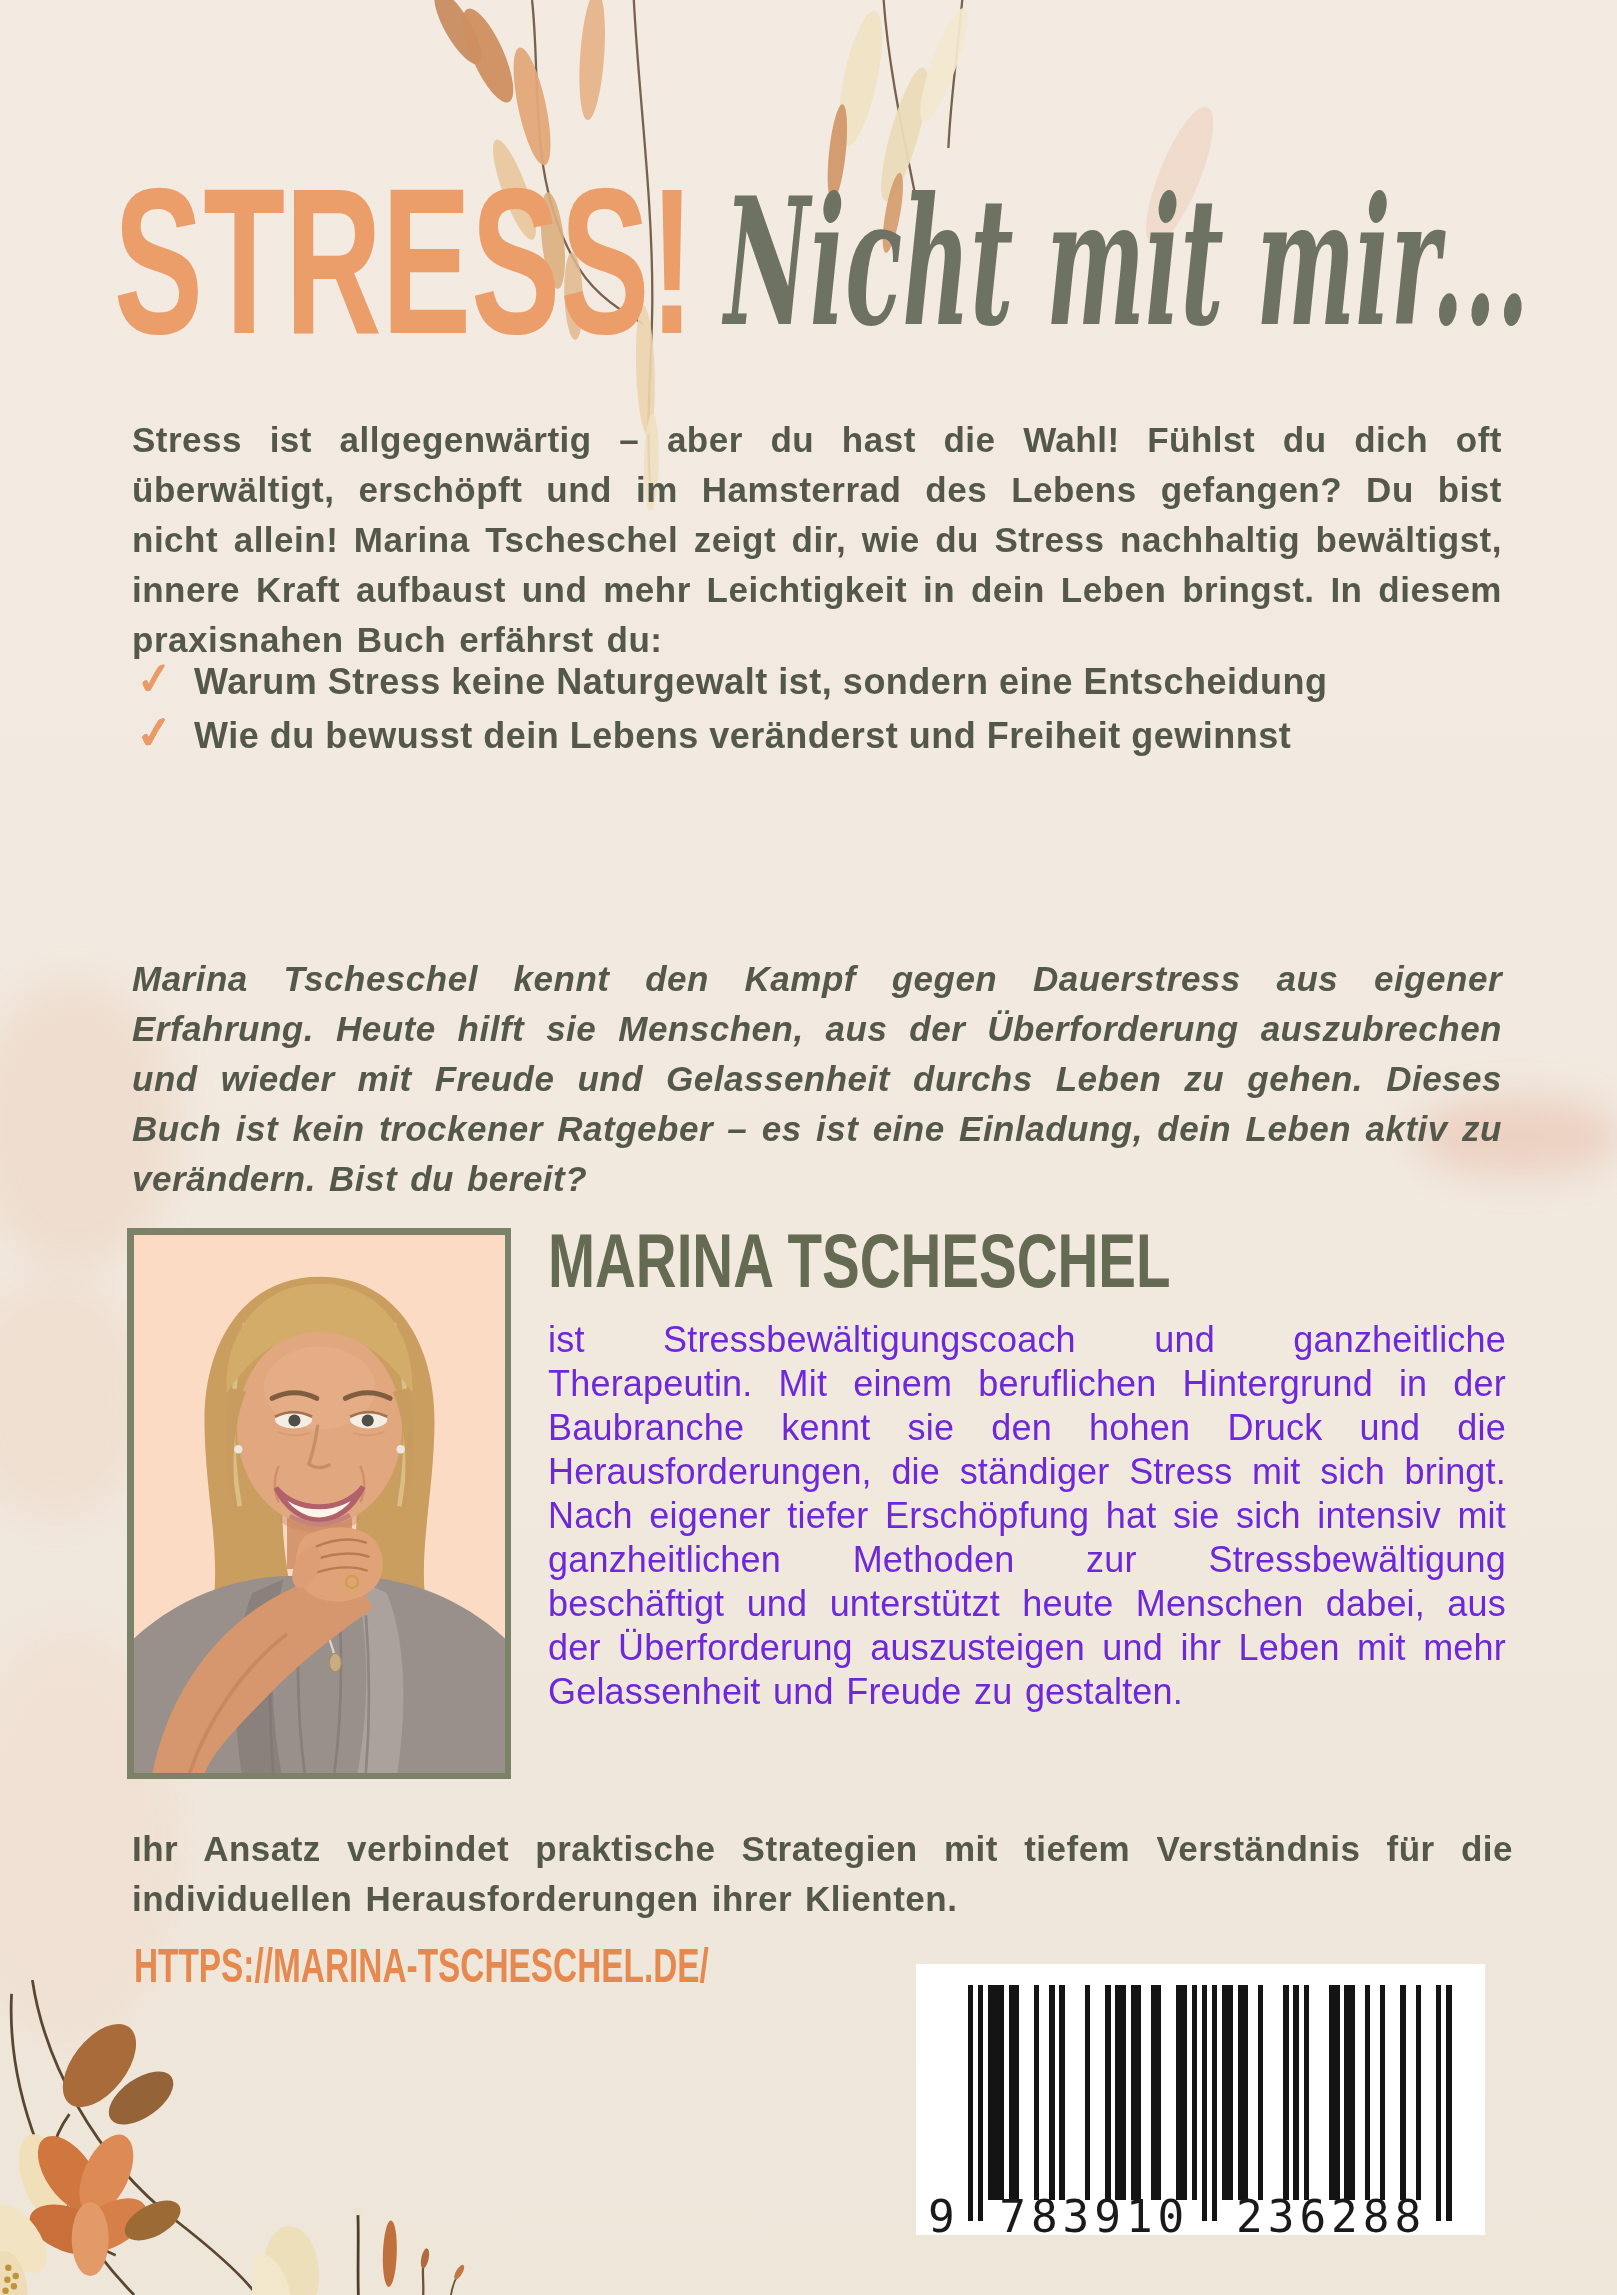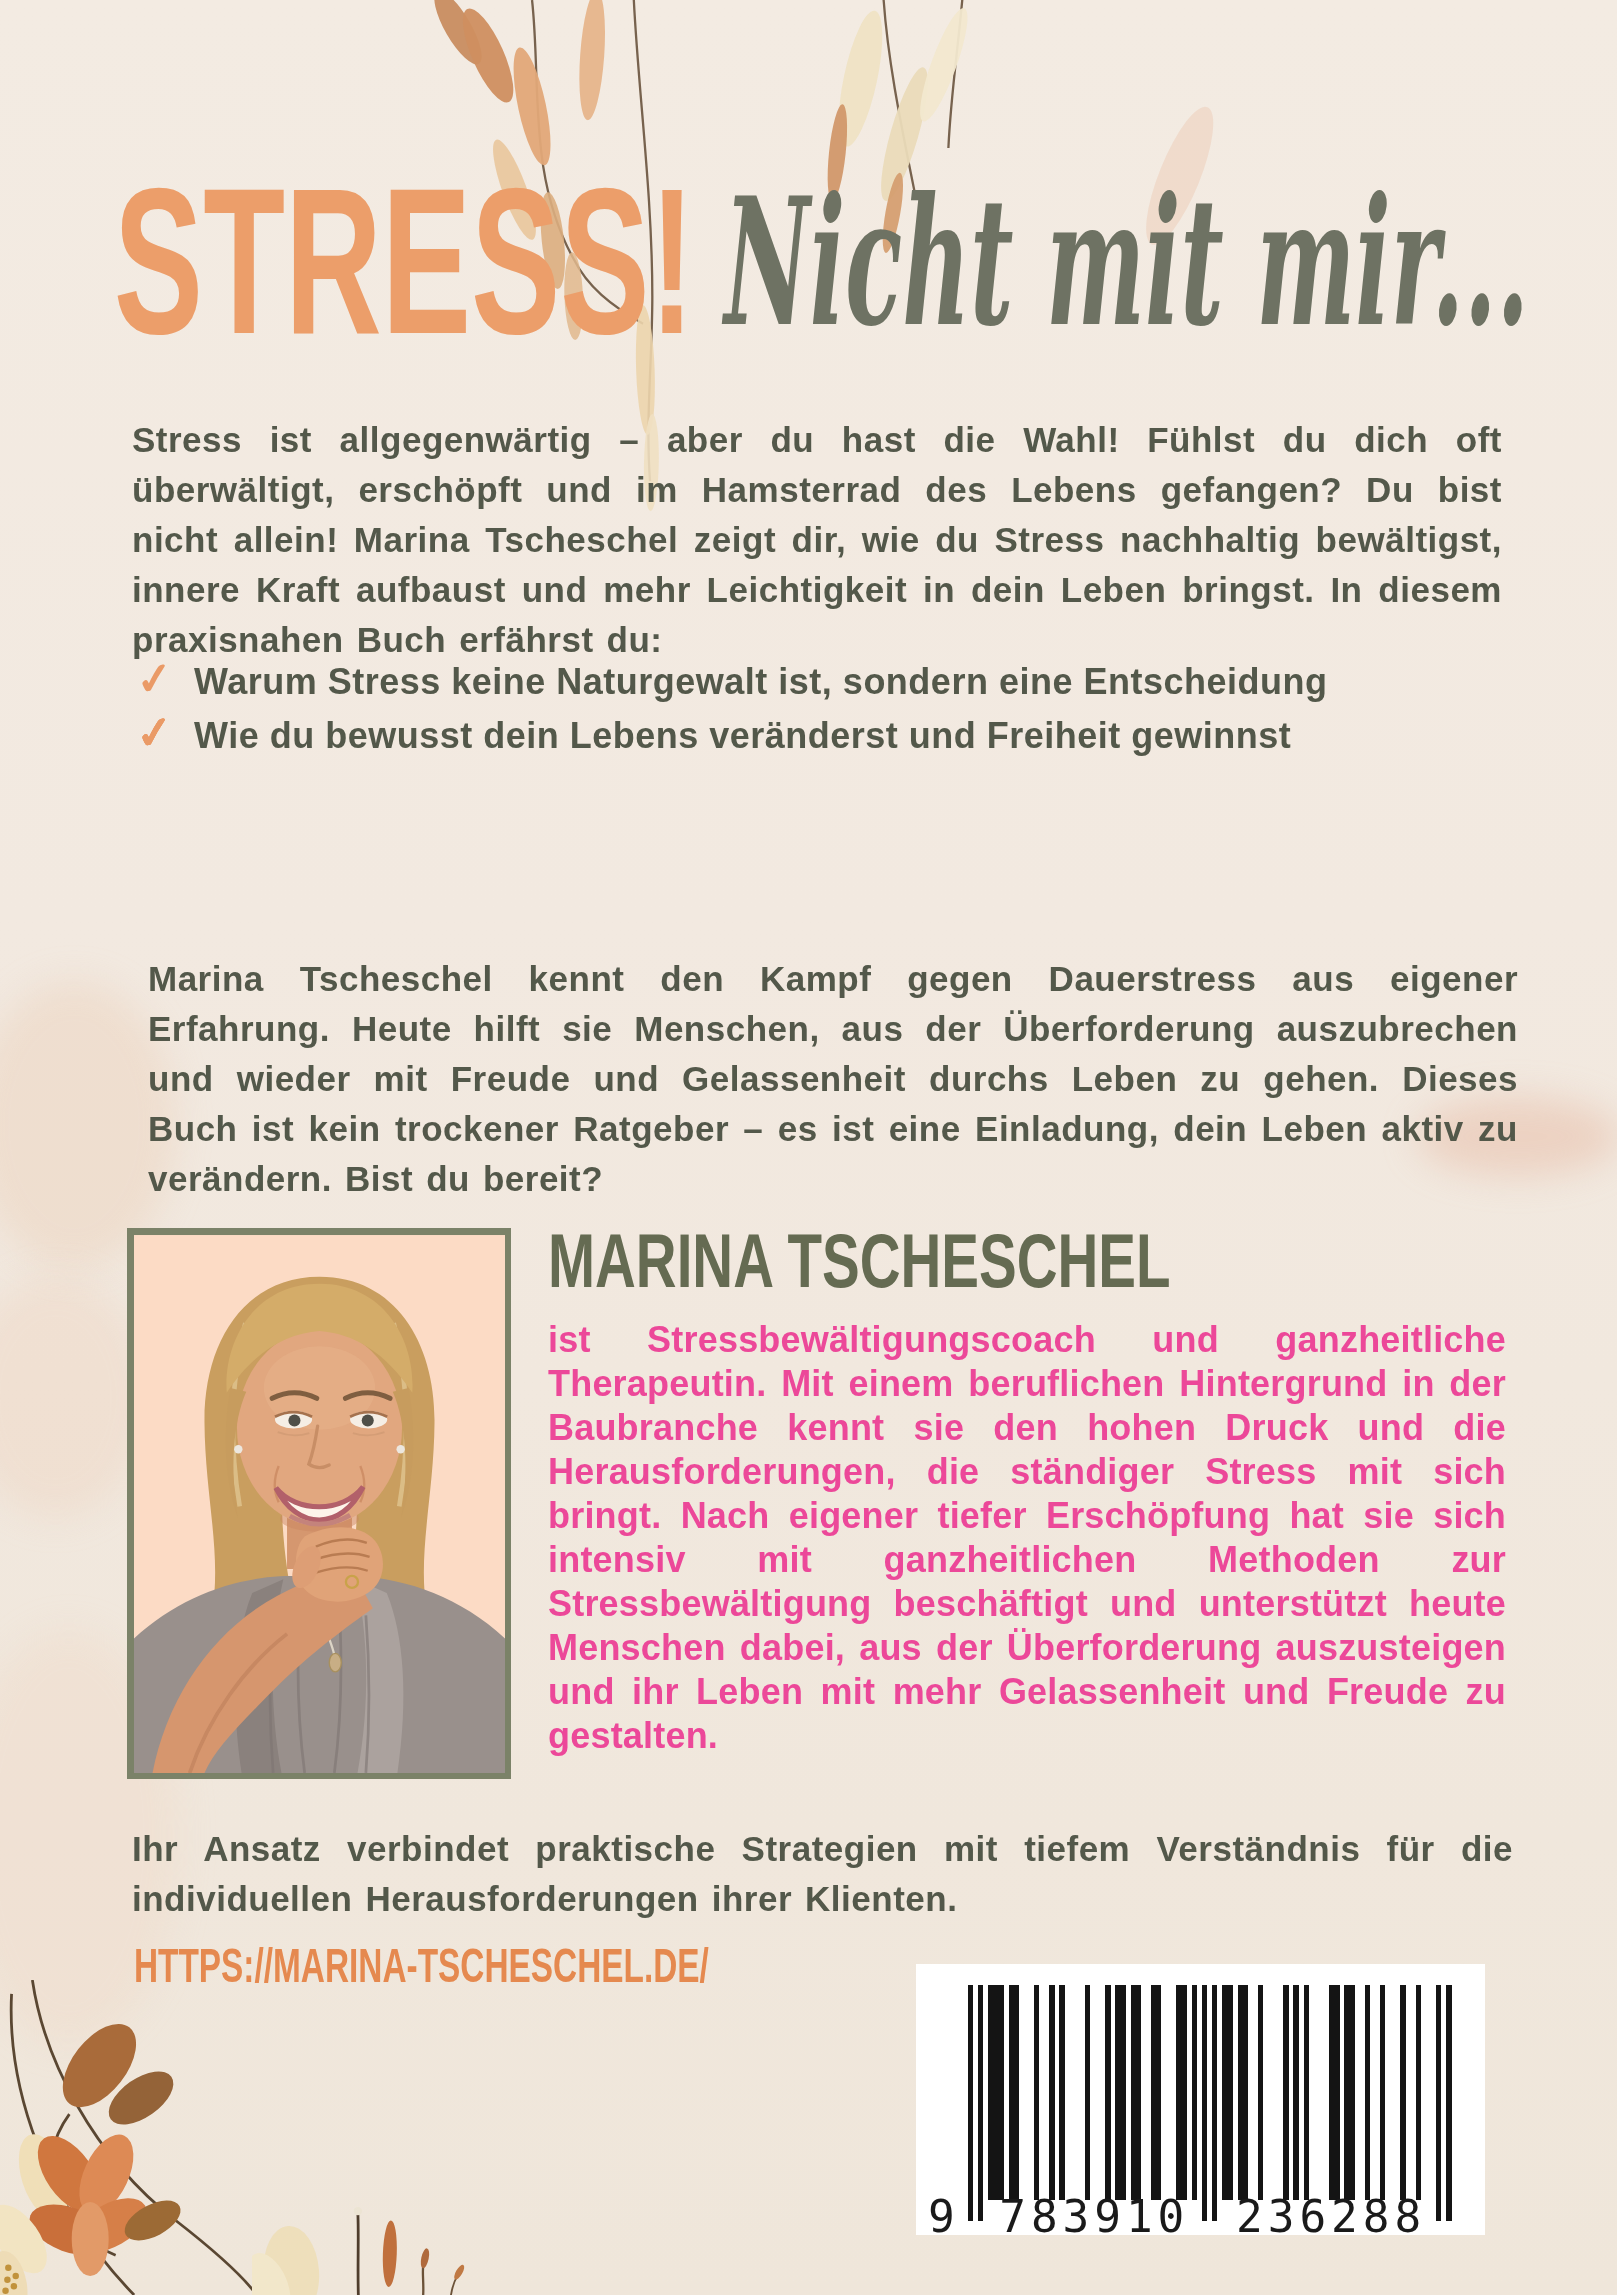--- a/index.html
+++ b/index.html
@@ -7,21 +7,21 @@
     width:1617px;height:2295px;position:relative;overflow:hidden;
     background:linear-gradient(180deg,#f3ebe2 0%,#f2e9e0 40%,#efe6da 100%);
     font-family:"Liberation Sans",sans-serif;
   }
   .abs{position:absolute;}
   .body-text{
     color:#53584a;font-weight:bold;font-size:35px;line-height:50px;
     letter-spacing:0.5px;word-spacing:2.8px;text-align:justify;margin-top:24px;
   }
   .bio-text{
-    color:#ec4899;font-weight:bold;font-size:36px;line-height:44px;
+    color:#6d28d9;font-weight:normal;font-size:36px;line-height:44px;
     letter-spacing:0.2px;word-spacing:2.3px;text-align:justify;
   }
   ul.checklist{list-style:none;margin:0;padding:0;}
   ul.checklist li{
     position:relative;padding-left:62px;margin-bottom:4.6px;
     color:#53584a;font-weight:bold;font-size:36px;line-height:49px;
     letter-spacing:0.5px;text-align:justify;
   }
   ul.checklist li .check{
     position:absolute;left:3.7px;top:-2.8px;
@@ -91,21 +91,21 @@
   </li>
   <li>
     <span class="check">✓</span>
   </li>
   <li>
     <span class="check">✓</span>
     <span>Wie du bewusst dein Lebens veränderst und Freiheit gewinnst</span>
   </li>
 </ul>
 
-<div class="abs body-text" style="left:148px;top:930px;width:1370px;">Marina Tscheschel kennt den Kampf gegen Dauerstress aus eigener Erfahrung. Heute hilft sie Menschen, aus der Überforderung auszubrechen und wieder mit Freude und Gelassenheit durchs Leben zu gehen. Dieses Buch ist kein trockener Ratgeber – es ist eine Einladung, dein Leben aktiv zu verändern. Bist du bereit?</div>
+<div class="abs body-text" style="left:132px;top:930px;width:1370px;font-style:italic;">Marina Tscheschel kennt den Kampf gegen Dauerstress aus eigener Erfahrung. Heute hilft sie Menschen, aus der Überforderung auszubrechen und wieder mit Freude und Gelassenheit durchs Leben zu gehen. Dieses Buch ist kein trockener Ratgeber – es ist eine Einladung, dein Leben aktiv zu verändern. Bist du bereit?</div>
 
 <figure class="abs photo-frame" style="margin:0;">
   <svg width="371" height="538" viewBox="0 0 800 1160">
     <rect width="800" height="1160" fill="#fcdbc5"></rect>
     <path d="M400,90 C235,90 150,235 152,405 C153,560 190,690 168,815 C235,862 320,868 352,840 C322,700 312,590 325,505 L475,505 C488,590 478,700 448,840 C480,868 565,862 632,815 C610,690 647,560 648,405 C650,235 565,90 400,90 Z" fill="#c99e5f"></path>
     <path d="M240,190 C205,320 208,470 228,585" stroke="#e7d2a0" stroke-width="10" fill="none" opacity=".6"></path>
     <path d="M560,190 C595,320 592,470 572,585" stroke="#e7d2a0" stroke-width="10" fill="none" opacity=".6"></path>
     <path d="M330,580 L470,580 L470,720 L330,720 Z" fill="#d5976f"></path>
     <ellipse cx="400" cy="612" rx="85" ry="28" fill="#c9865f" opacity=".45"></ellipse>
     <ellipse cx="400" cy="415" rx="178" ry="212" fill="#e1a77f"></ellipse>

